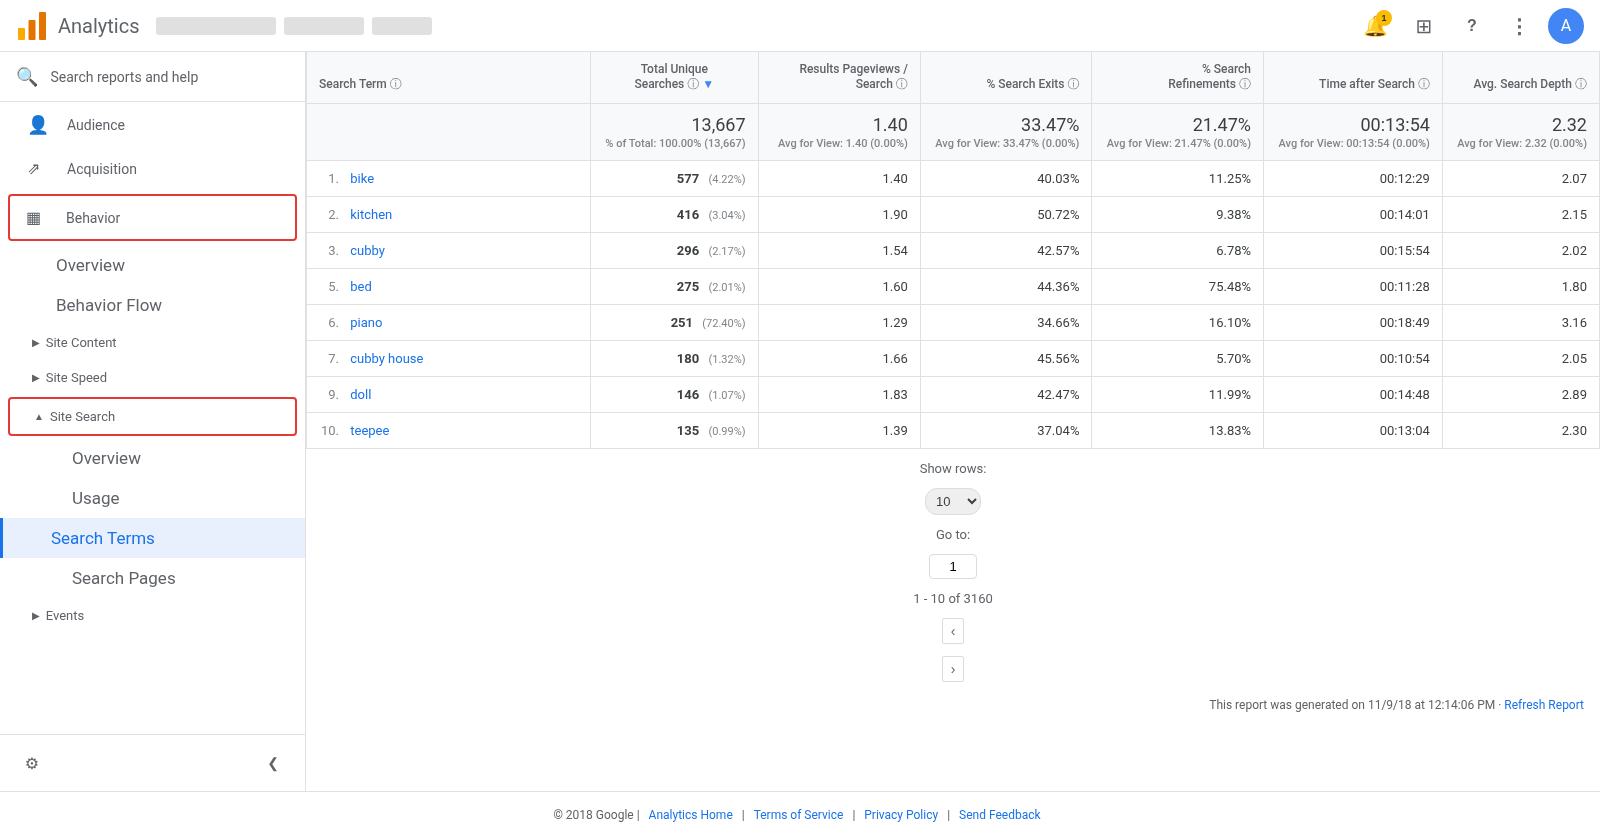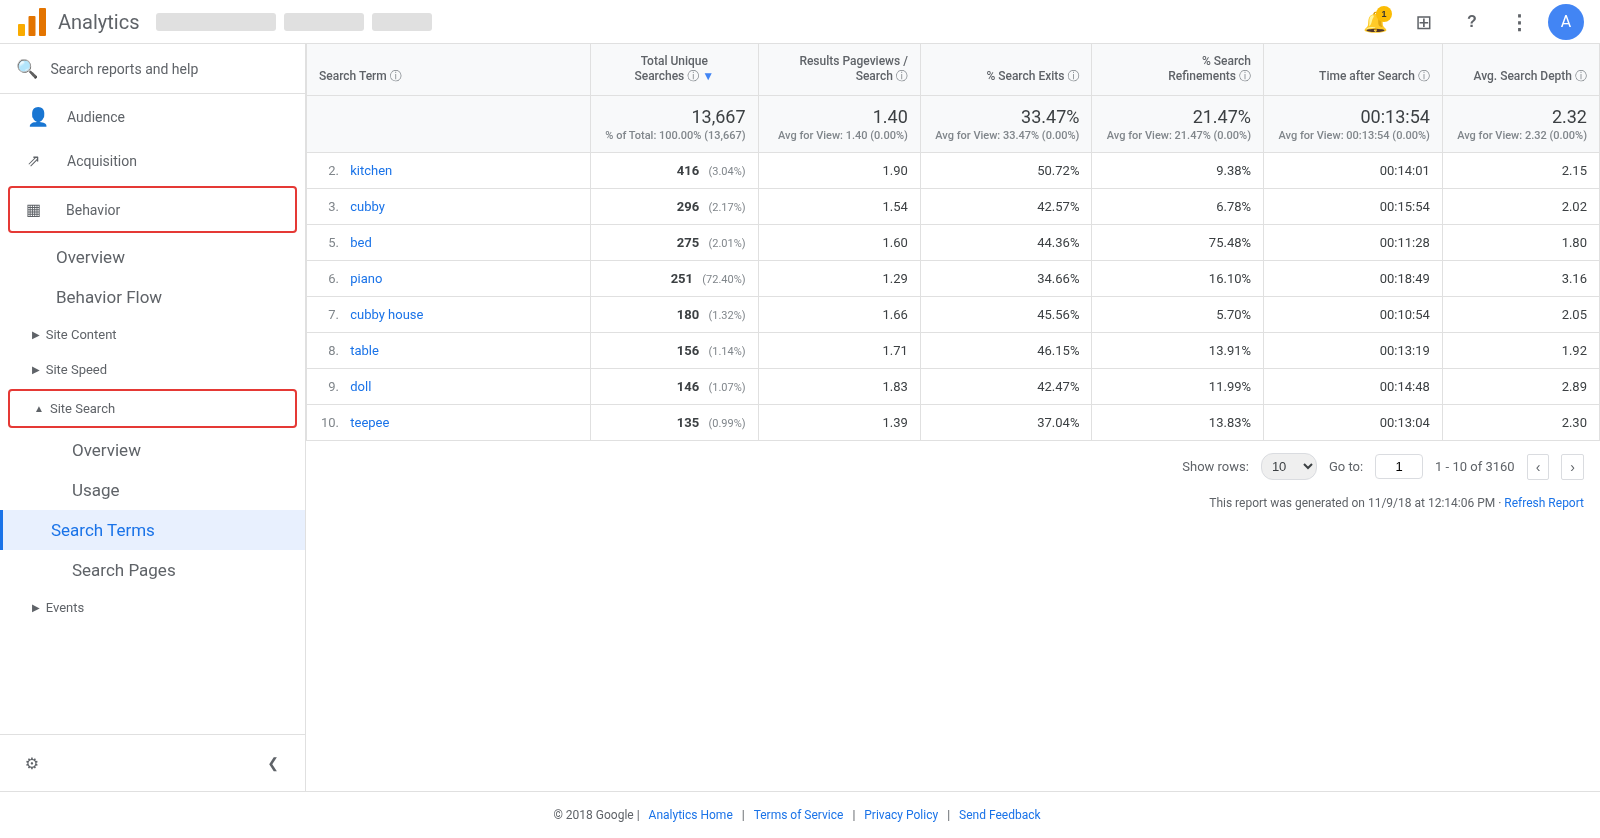--- a/index.html
+++ b/index.html
@@ -2,21 +2,21 @@
 <html><head>
   <meta charset="utf-8">
   <style>
     * { box-sizing: border-box; margin: 0; padding: 0; }
     body { font-family: 'Roboto', Arial, sans-serif; font-size: 13px; color: #333; background: #fff; display: flex; flex-direction: column; min-height: 838px; }
 
     
     .header {
       display: flex;
       align-items: center;
-      height: 44px;
+      height: 52px;
       background: #fff;
       border-bottom: 1px solid #e0e0e0;
       padding: 0 16px;
       position: relative;
       z-index: 10;
     }
     .header-logo {
       display: flex;
       align-items: center;
       gap: 10px;
@@ -223,20 +223,21 @@
 
     
     .pagination-bar {
       display: flex;
       align-items: center;
       justify-content: flex-end;
       padding: 12px 16px;
       gap: 12px;
       font-size: 13px;
       color: #5f6368;
+      flex-direction: column;
     }
     .pagination-select {
       border: 1px solid #dadce0;
       border-radius: 12px;
       padding: 4px 6px;
       font-size: 13px;
       color: #3c4043;
       cursor: pointer;
     }
     .pagination-input {
@@ -454,20 +455,35 @@
           </td>
           <td class="cell-right">
             <div class="summary-main">00:13:54</div>
             <div class="summary-sub">Avg for View: 00:13:54 (0.00%)</div>
           </td>
           <td class="cell-right">
             <div class="summary-main">2.32</div>
             <div class="summary-sub">Avg for View: 2.32 (0.00%)</div>
           </td>
         </tr>
+      <tr>
+      <td>
+        <span style="color:#80868b;margin-right:8px;min-width:20px;display:inline-block;text-align:right;">1.</span>
+        <a class="link-cell" href="#">bike</a>
+      </td>
+      <td class="cell-right">
+        <span class="num-bold">577</span>
+        <span class="num-pct">(4.22%)</span>
+      </td>
+      <td class="cell-right">1.40</td>
+      <td class="cell-right">40.03%</td>
+      <td class="cell-right">11.25%</td>
+      <td class="cell-right">00:12:29</td>
+      <td class="cell-right">2.07</td>
+    </tr>
           <tr>
       <td>
         <span style="color:#80868b;margin-right:8px;min-width:20px;display:inline-block;text-align:right;">2.</span>
         <a class="link-cell" href="#">kitchen</a>
       </td>
       <td class="cell-right">
         <span class="num-bold">416</span>
         <span class="num-pct">(3.04%)</span>
       </td>
       <td class="cell-right">1.90</td>
@@ -528,35 +544,20 @@
       </td>
       <td class="cell-right">
         <span class="num-bold">180</span>
         <span class="num-pct">(1.32%)</span>
       </td>
       <td class="cell-right">1.66</td>
       <td class="cell-right">45.56%</td>
       <td class="cell-right">5.70%</td>
       <td class="cell-right">00:10:54</td>
       <td class="cell-right">2.05</td>
-    </tr>
-          <tr>
-      <td>
-        <span style="color:#80868b;margin-right:8px;min-width:20px;display:inline-block;text-align:right;">8.</span>
-        <a class="link-cell" href="#">table</a>
-      </td>
-      <td class="cell-right">
-        <span class="num-bold">156</span>
-        <span class="num-pct">(1.14%)</span>
-      </td>
-      <td class="cell-right">1.71</td>
-      <td class="cell-right">46.15%</td>
-      <td class="cell-right">13.91%</td>
-      <td class="cell-right">00:13:19</td>
-      <td class="cell-right">1.92</td>
     </tr>
           <tr>
       <td>
         <span style="color:#80868b;margin-right:8px;min-width:20px;display:inline-block;text-align:right;">9.</span>
         <a class="link-cell" href="#">doll</a>
       </td>
       <td class="cell-right">
         <span class="num-bold">146</span>
         <span class="num-pct">(1.07%)</span>
       </td>

